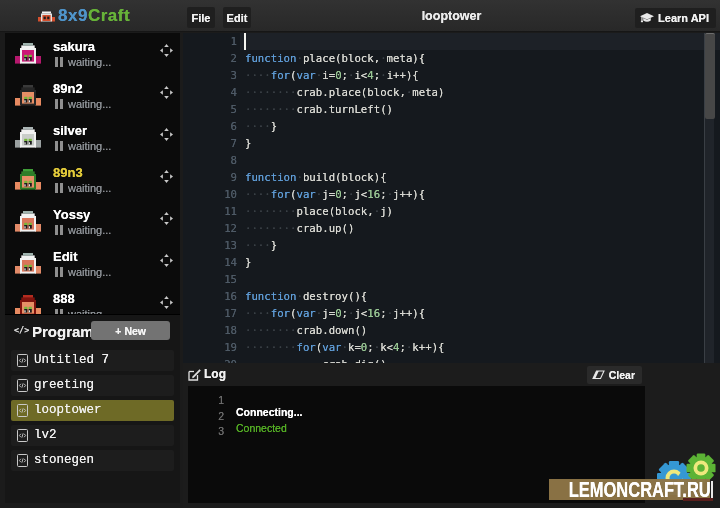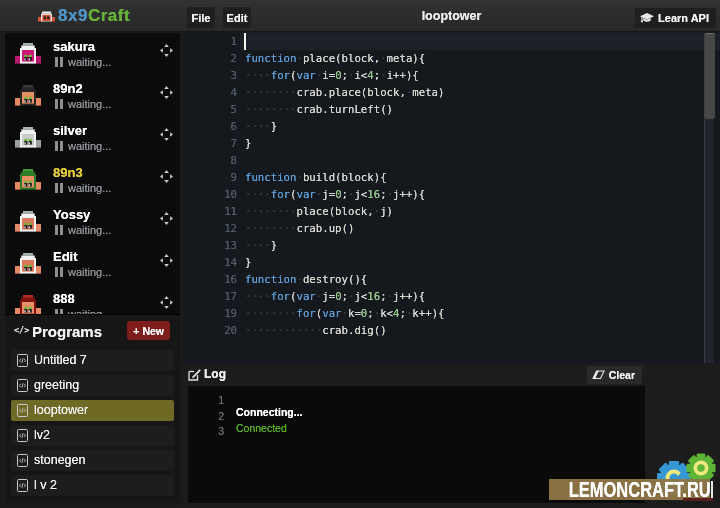--- a/index.html
+++ b/index.html
@@ -37,27 +37,27 @@
   .pause-icon i.b1 { left:0; } .pause-icon i.b2 { left:5px; }
   .entity-status span { color:#8d9196; font-size:11px; }
   .entity-move { position:absolute; right:7px; top:8px; width:13px; height:13px; }
 
   
   .programs { position:absolute; left:0; top:281px; width:100%; height:189px; background:#161616; border-top:1px solid #000; }
   .programs-header { position:relative; height:33px; }
   .programs-code-icon { position:absolute; left:9px; top:10px; color:#cfcfcf; font-size:8.5px; font-weight:bold;
                         font-family:"DejaVu Sans Mono", monospace; }
   .programs-title { position:absolute; left:27px; top:8px; font-size:15px; font-weight:bold; color:#f0f0f0; }
-  .new-btn { position:absolute; right:10px; top:6px; height:19px; background:#7f1d1d; border:none; border-radius:3px;
-             color:#f5f5f5; font-size:10.5px; font-weight:bold; padding:0 6px; }
+  .new-btn { position:absolute; right:10px; top:6px; height:19px; background:#737373; border:none; border-radius:3px;
+             color:#f5f5f5; font-size:10.5px; font-weight:bold; padding:0 24px; }
   .program-list { position:absolute; left:6px; top:35px; right:6px; }
   .program-item { position:relative; height:21px; margin-bottom:4px; background:#1d1d1d; border-radius:2px; }
   .program-item.selected { background:var(--program-selected); }
   .program-item svg { position:absolute; left:6px; top:4px; }
-  .program-name { position:absolute; left:23px; top:3px; font-size:12.5px; font-weight:500; color:#f0f0f0; }
+  .program-name { position:absolute; left:23px; top:3px; font-size:12.5px; font-weight:500; color:#f0f0f0;font-family:Liberation Mono, monospace; }
 
   
   .editor { position:absolute; left:183px; top:33px; width:537px; height:330px; background:#15191e; overflow:hidden; }
   .code-line { position:relative; height:17px; font-family:"DejaVu Sans Mono", monospace; font-size:10.7px; line-height:17px; white-space:pre; }
   .code-line .gutter { position:absolute; left:0; top:0; width:54px; text-align:right; color:#4e5a66; }
   .code-line .code { position:absolute; left:62px; top:0; color:var(--code-text); }
   .code-line.active { background:transparent; }
   .code-line.active .linebg { position:absolute; left:57px; top:0; right:0; height:17px; background:#1d2127; }
   .code-line .code { z-index:1; }
   .kw { color:var(--code-keyword); }
@@ -419,29 +419,20 @@
   <div class="program-item">
     <svg width="11" height="13" viewBox="0 0 11 13">
       <rect x="0.5" y="0.5" width="10" height="12" rx="1" fill="none" stroke="#c9c9c9" stroke-width="1"></rect>
       <path d="M3.9 4.8 L2.4 6.5 L3.9 8.2" fill="none" stroke="#c9c9c9" stroke-width="0.9"></path>
       <path d="M6.1 4.4 L4.9 8.6" fill="none" stroke="#c9c9c9" stroke-width="0.9"></path>
       <path d="M7.1 4.8 L8.6 6.5 L7.1 8.2" fill="none" stroke="#c9c9c9" stroke-width="0.9"></path>
     </svg>
     <div class="program-name">stonegen</div>
   </div>
 
-  <div class="program-item">
-    <svg width="11" height="13" viewBox="0 0 11 13">
-      <rect x="0.5" y="0.5" width="10" height="12" rx="1" fill="none" stroke="#c9c9c9" stroke-width="1"></rect>
-      <path d="M3.9 4.8 L2.4 6.5 L3.9 8.2" fill="none" stroke="#c9c9c9" stroke-width="0.9"></path>
-      <path d="M6.1 4.4 L4.9 8.6" fill="none" stroke="#c9c9c9" stroke-width="0.9"></path>
-      <path d="M7.1 4.8 L8.6 6.5 L7.1 8.2" fill="none" stroke="#c9c9c9" stroke-width="0.9"></path>
-    </svg>
-    <div class="program-name">l v 2</div>
-  </div>
 </div>
     </section>
   </aside>
 
   <main class="editor">
     <div id="code-lines">
   <div class="code-line active">
     <div class="linebg"></div>
     <div class="gutter">1</div>
     <div class="code"></div>
@@ -518,33 +509,43 @@
     <div class="gutter">13</div>
     <div class="code"><span class="ws">····</span>}</div>
   </div>
 
   <div class="code-line">
     
     <div class="gutter">14</div>
     <div class="code">}</div>
   </div>
 
+  <div class="code-line">
+    
+    <div class="gutter">15</div>
+    <div class="code"></div>
+  </div>
 
   <div class="code-line">
     
     <div class="gutter">16</div>
     <div class="code"><span class="kw">function</span><span class="ws">·</span>destroy(){</div>
   </div>
 
   <div class="code-line">
     
     <div class="gutter">17</div>
     <div class="code"><span class="ws">····</span><span class="kw">for</span>(<span class="kw">var</span><span class="ws">·</span>j=<span class="num">0</span>;<span class="ws">·</span>j&lt;<span class="num">16</span>;<span class="ws">·</span>j++){</div>
   </div>
 
+  <div class="code-line">
+    
+    <div class="gutter">18</div>
+    <div class="code"><span class="ws">········</span>crab.down()</div>
+  </div>
 
   <div class="code-line">
     
     <div class="gutter">19</div>
     <div class="code"><span class="ws">········</span><span class="kw">for</span>(<span class="kw">var</span><span class="ws">·</span>k=<span class="num">0</span>;<span class="ws">·</span>k&lt;<span class="num">4</span>;<span class="ws">·</span>k++){</div>
   </div>
 
   <div class="code-line">
     
     <div class="gutter">20</div>

